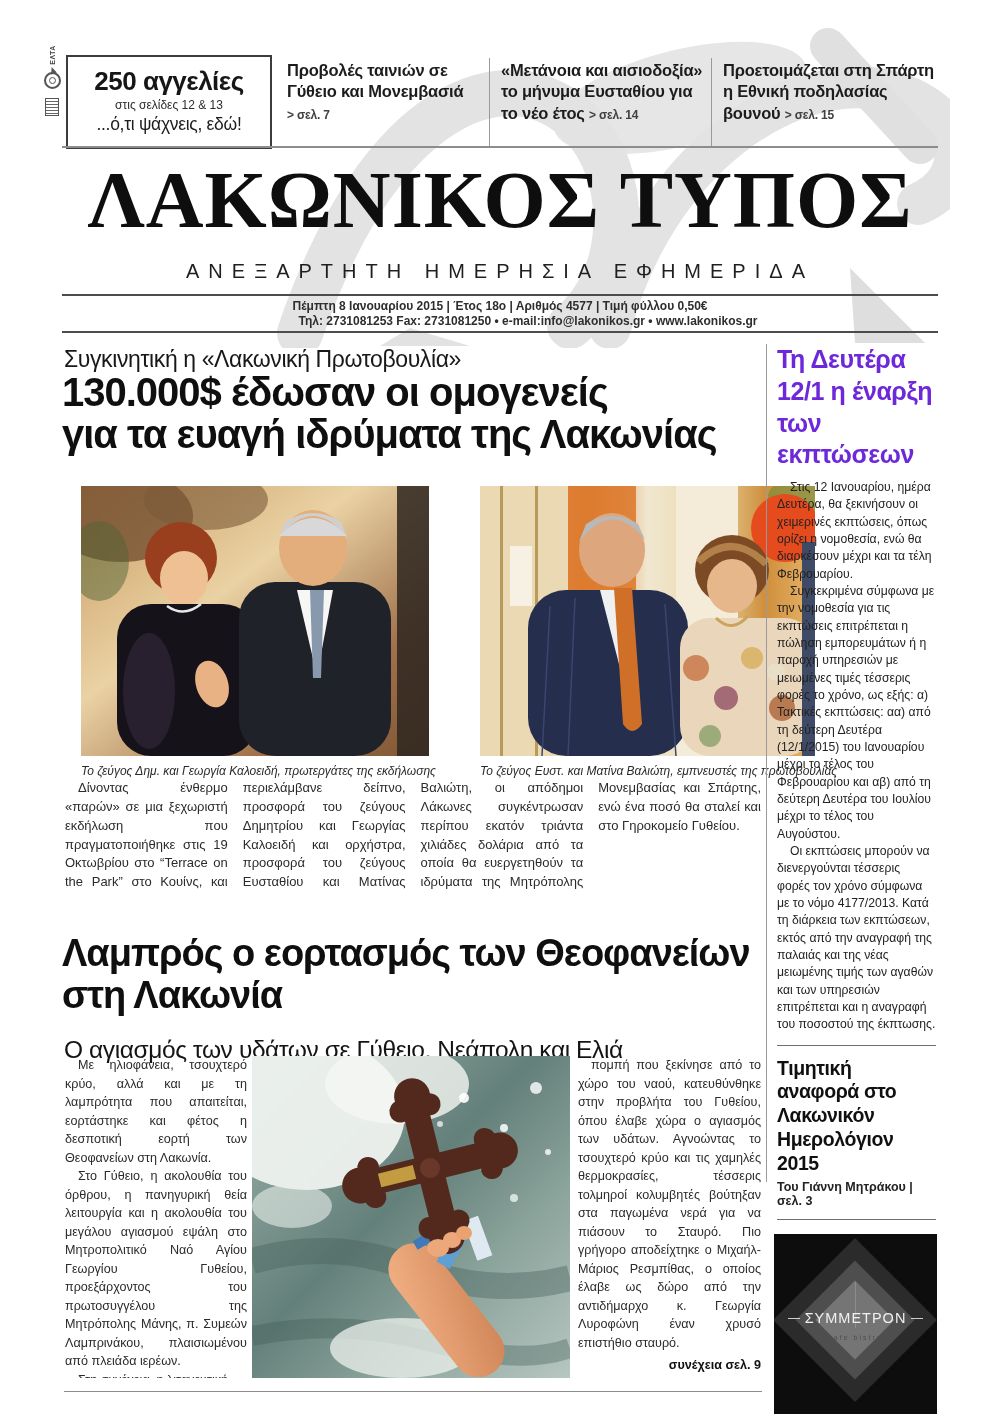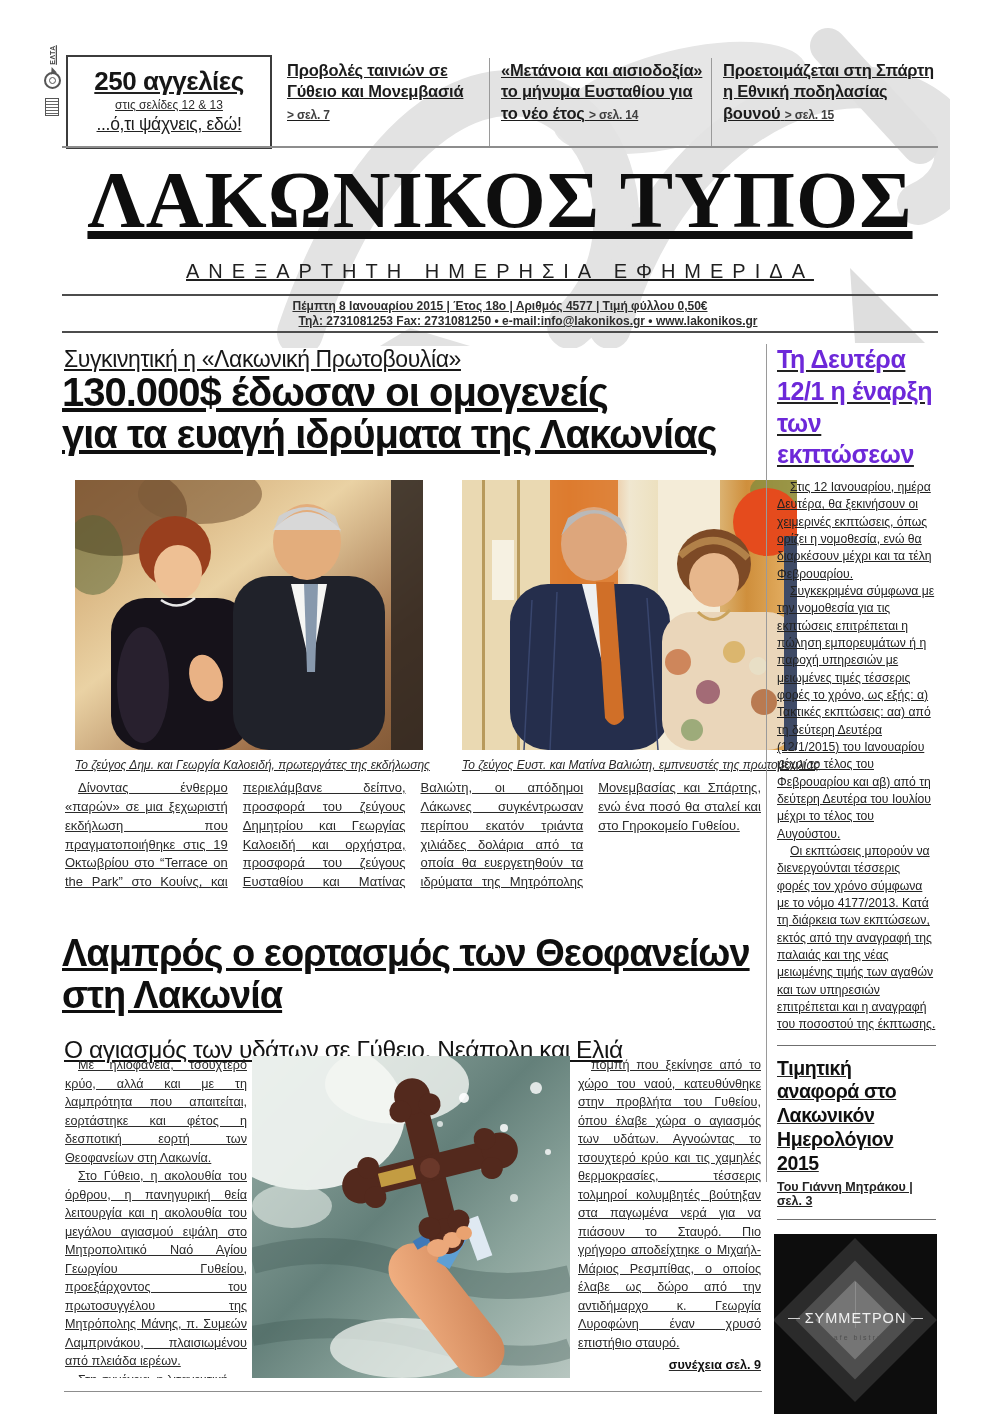--- a/index.html
+++ b/index.html
@@ -1,18 +1,18 @@
 <!DOCTYPE html>
 <html lang="el"><head>
 <meta charset="utf-8">
 <style>
   html,body{margin:0;padding:0;background:#777;}
   .page{position:relative;width:1000px;height:1414px;margin:0 auto;background:#ffffff;
         font-family:"Liberation Sans",sans-serif;color:#222;overflow:hidden;}
-  .abs{position:absolute;text-decoration:underline;}
+  .abs{position:absolute;}
   
   .wm{position:absolute;left:230px;top:28px;width:720px;height:320px;z-index:0;}
   
   .stamps{left:40px;top:56px;width:24px;height:96px;display:flex;flex-direction:column;align-items:center;gap:9px;z-index:2;}
   .stamp-rot{transform:rotate(-90deg);font-size:7px;font-weight:bold;color:#444;letter-spacing:.5px;display:flex;align-items:center;gap:2px;}
   .wing{width:0;height:0;border-left:7px solid #555;border-top:3px solid transparent;border-bottom:3px solid transparent;transform:rotate(-20deg);}
   .ring{width:13px;height:13px;border:2px solid #555;border-radius:50%;display:flex;align-items:center;justify-content:center;}
   .ring-in{width:5px;height:5px;border:1.5px solid #555;border-radius:50%;}
   .barcode{width:12px;height:16px;border:1px solid #555;background:repeating-linear-gradient(#fff 0 2px,#666 2px 3px);}
   .clsbox{left:66px;top:55px;width:202px;height:90px;border:2px solid #3c3c3c;text-align:center;z-index:2;background:#fff;}
@@ -26,21 +26,21 @@
   .rule-dk{border-top:2px solid #4c4c4c;height:0;z-index:2;}
   
   .mast-title{top:158px;left:58px;width:884px;text-align:center;font-family:"Liberation Serif",serif;
               font-weight:bold;font-size:80px;line-height:1.05;color:#0e0e0e;z-index:2;letter-spacing:1px;}
   .mast-sub{top:260px;left:60px;width:880px;text-align:center;font-size:20px;letter-spacing:9px;color:#1f1f1f;z-index:2;}
   .dl{left:0;width:100%;text-align:center;font-size:12px;font-weight:bold;color:#2e2e2e;z-index:2;}
   
   .kicker{top:346px;left:64px;font-size:23px;color:#181818;z-index:2;letter-spacing:-0.4px;}
   .h1{top:371px;left:62px;width:710px;font-size:40px;font-weight:bold;line-height:1.05;color:#0f0f0f;letter-spacing:-1px;z-index:2;}
   .photos{top:470px;left:65px;display:flex;gap:12px;z-index:2;}
-  figure{margin:10px;}
+  figure{margin:16px;}
   figcaption{margin-top:4px;text-align:center;font-size:12px;font-style:italic;color:#2a2a2a;}
   .leadbody{top:779px;left:65px;width:696px;height:158px;overflow:hidden;column-count:4;column-gap:15px;
             font-size:13px;line-height:1.45;text-align:justify;color:#2b2b2b;z-index:2;}
   .leadbody p, .sb p, .epcol p{margin:0;text-indent:13px;}
   .cont{font-weight:bold;text-align:right;text-indent:0 !important;margin-top:4px !important;break-inside:avoid;color:#111;}
   
   .h2{top:933px;left:62px;width:710px;font-size:38px;font-weight:bold;line-height:1.1;color:#0f0f0f;letter-spacing:-1px;z-index:2;}
   .subhead{top:1020px;left:64px;width:700px;font-size:24.5px;color:#141414;letter-spacing:-0.4px;z-index:2;margin-top:16px;}
   .epcol{top:1056px;font-size:12.6px;line-height:1.47;text-align:justify;color:#2b2b2b;z-index:2;}
   .ep-left{left:65px;width:182px;height:322px;overflow:hidden;}

